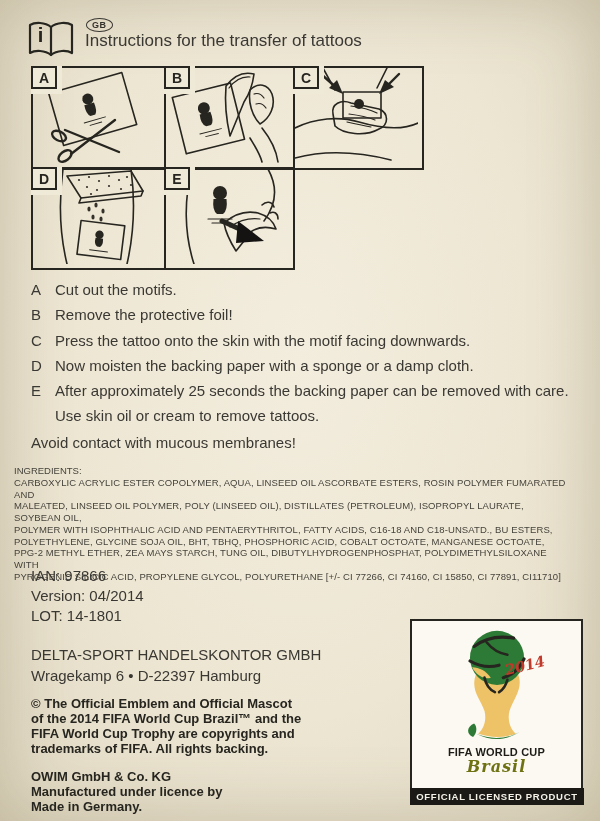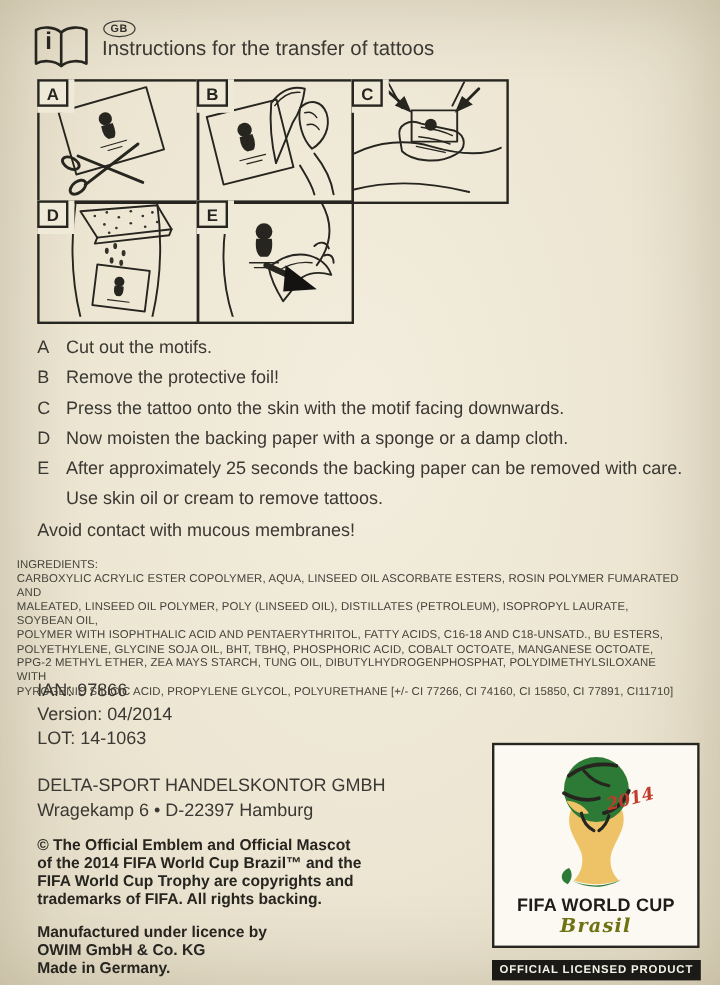--- a/index.html
+++ b/index.html
@@ -36,25 +36,25 @@
   
   .info-line{font-size:15px;line-height:19.8px;color:#3a3833;}
   .addr-line{font-size:15px;line-height:20.5px;color:#3a3833;}
   .bold-line{font-size:13px;line-height:15px;font-weight:bold;color:#26251f;}
   
   .logo-box{
     position:absolute;left:410px;top:619px;width:169px;height:167px;
     border:2.5px solid #26251f;background:#fbf9f1;
     display:flex;flex-direction:column;align-items:center;
   }
-  .logo-title{font-size:15px;font-weight:bold;letter-spacing:.2px;color:#1d1c18;margin-top:1px;}
+  .logo-title{font-size:11px;font-weight:bold;letter-spacing:.2px;color:#1d1c18;margin-top:1px;}
   .logo-sub{font-size:16px;font-weight:bold;font-style:italic;color:#6e7213;font-family:"DejaVu Serif", serif;letter-spacing:1px;margin-top:-1px;}
   .licensed-bar{
     position:absolute;left:410px;top:788px;width:174px;height:17px;background:#1b1a17;
-    display:flex;align-items:center;justify-content:center;margin-top:12px;
+    display:flex;align-items:center;justify-content:center;
   }
   .licensed-bar span{color:#f5f2e8;font-size:9.5px;font-weight:bold;letter-spacing:.7px;}
   .ink{stroke:#26251f;fill:none;stroke-linecap:round;stroke-linejoin:round;}
 </style>
 </head>
 <body>
 
 <div class="page">
 
   <svg class="abs" style="left:27px;top:20px" width="48" height="40" viewBox="0 0 48 40">
@@ -210,38 +210,38 @@
     <div class="ing-line">MALEATED, LINSEED OIL POLYMER, POLY (LINSEED OIL), DISTILLATES (PETROLEUM), ISOPROPYL LAURATE, SOYBEAN OIL,</div>
     <div class="ing-line">POLYMER WITH ISOPHTHALIC ACID AND PENTAERYTHRITOL, FATTY ACIDS, C16-18 AND C18-UNSATD., BU ESTERS,</div>
     <div class="ing-line">POLYETHYLENE, GLYCINE SOJA OIL, BHT, TBHQ, PHOSPHORIC ACID, COBALT OCTOATE, MANGANESE OCTOATE,</div>
     <div class="ing-line">PPG-2 METHYL ETHER, ZEA MAYS STARCH, TUNG OIL, DIBUTYLHYDROGENPHOSPHAT, POLYDIMETHYLSILOXANE WITH</div>
     <div class="ing-line">PYROGENIC SILICIC ACID, PROPYLENE GLYCOL, POLYURETHANE [+/- CI 77266, CI 74160, CI 15850, CI 77891, CI11710]</div>
   </div>
 
   <div class="abs" style="left:31px;top:566px">
     <div class="info-line">IAN: 97866</div>
     <div class="info-line">Version: 04/2014</div>
-    <div class="info-line">LOT: 14-1063</div>
+    <div class="info-line">LOT: 14-1801</div>
   </div>
 
   <div class="abs" style="left:31px;top:645px">
     <div class="addr-line">DELTA-SPORT HANDELSKONTOR GMBH</div>
     <div class="addr-line">Wragekamp 6 • D-22397 Hamburg</div>
   </div>
 
   <div class="abs" style="left:31px;top:696px;width:320px">
     <div class="bold-line">© The Official Emblem and Official Mascot</div>
     <div class="bold-line">of the 2014 FIFA World Cup Brazil™ and the</div>
     <div class="bold-line">FIFA World Cup Trophy are copyrights and</div>
     <div class="bold-line">trademarks of FIFA. All rights backing.</div>
   </div>
 
   <div class="abs" style="left:31px;top:769px">
+    <div class="bold-line">OWIM GmbH &amp; Co. KG</div>
     <div class="bold-line">Manufactured under licence by</div>
-    <div class="bold-line">OWIM GmbH &amp; Co. KG</div>
     <div class="bold-line">Made in Germany.</div>
   </div>
 
   <div class="logo-box">
     <svg width="104" height="116" viewBox="0 0 100 110" style="margin-top:8px">
       <path d="M30,42 C24,58 34,66 38,78 C40,86 38,94 32,100 C44,104 56,104 68,100 C62,94 60,86 62,78 C66,66 76,56 70,42 Z" fill="#eec266"></path>
       <path d="M30,100 C44,107 58,107 72,98 C60,105 44,106 30,100 Z" fill="#2c7a35"></path>
       <path d="M28,90 C21,93 20,100 27,103 C31,99 31,93 28,90 Z" fill="#2c7a35"></path>
       <circle cx="50" cy="27" r="26" fill="#2c7a35"></circle>
       <path d="M26,36 C30,44 38,48 44,46 C40,40 33,36 26,36 Z" fill="#eec266"></path>

